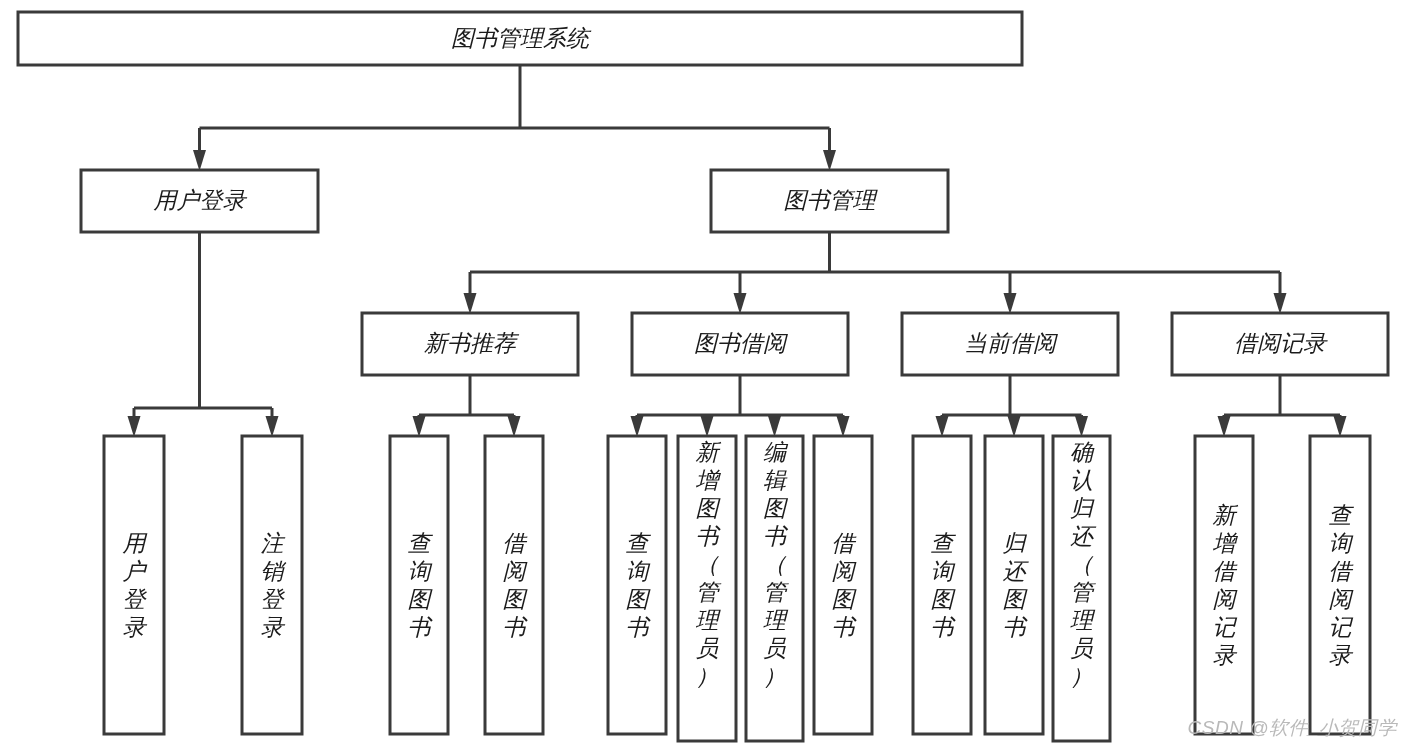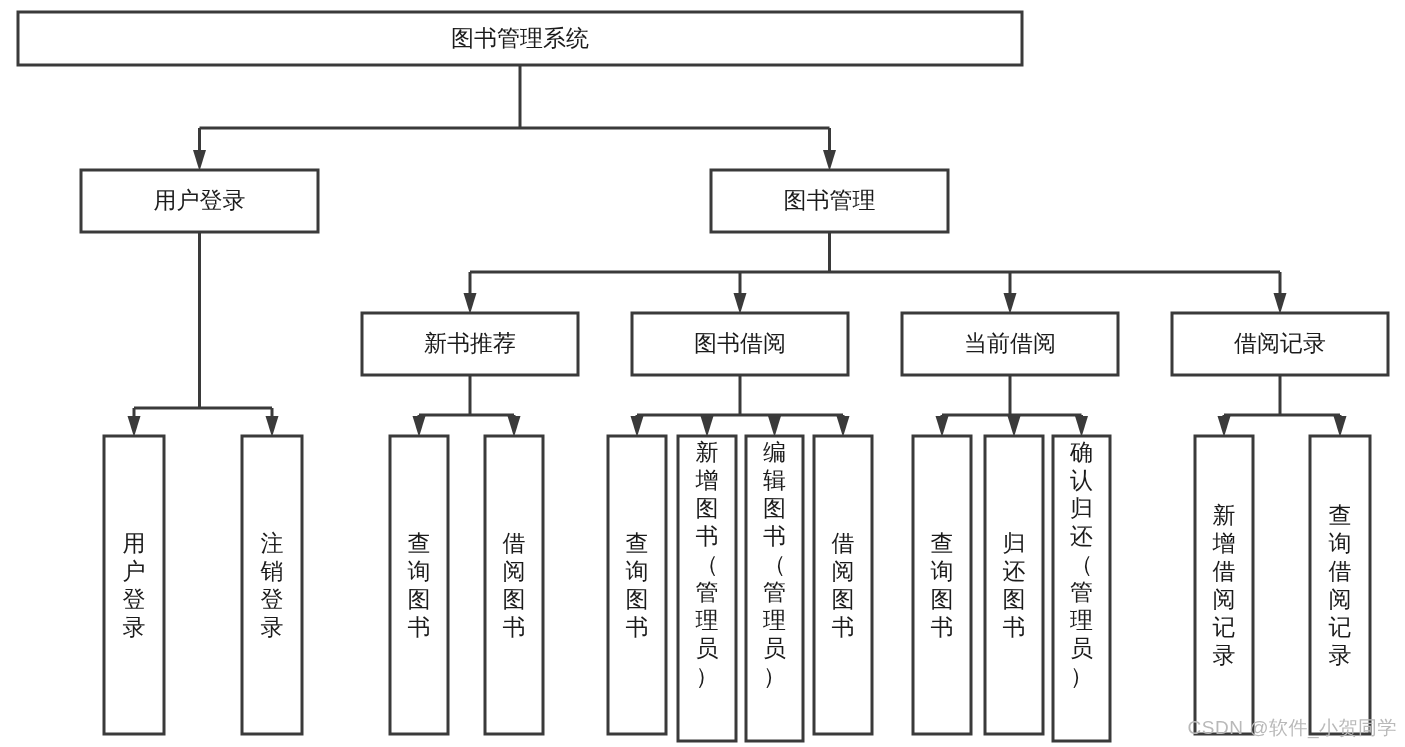--- a/index.html
+++ b/index.html
@@ -13,20 +13,21 @@
     font-family: "Liberation Sans", "DejaVu Sans", sans-serif;
     overflow: hidden;
     position: relative;
   }
   #diagram-root {
     position: absolute;
     left: 0;
     top: 0;
     width: 1405px;
     height: 747px;
+    font-style: italic;
   }
   svg.flow {
     display: block;
     width: 1405px;
     height: 747px;
   }
   .node-rect {
     fill: #ffffff;
     stroke: #3a3a3a;
     stroke-width: 3;

